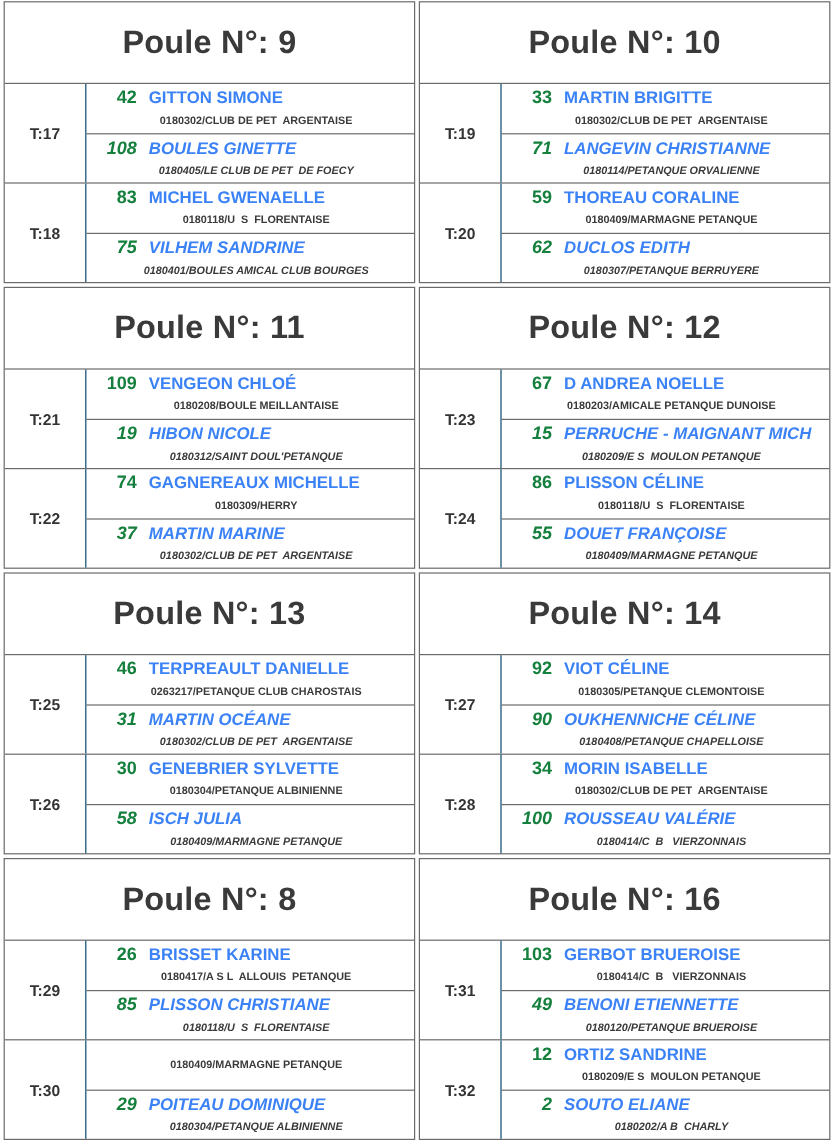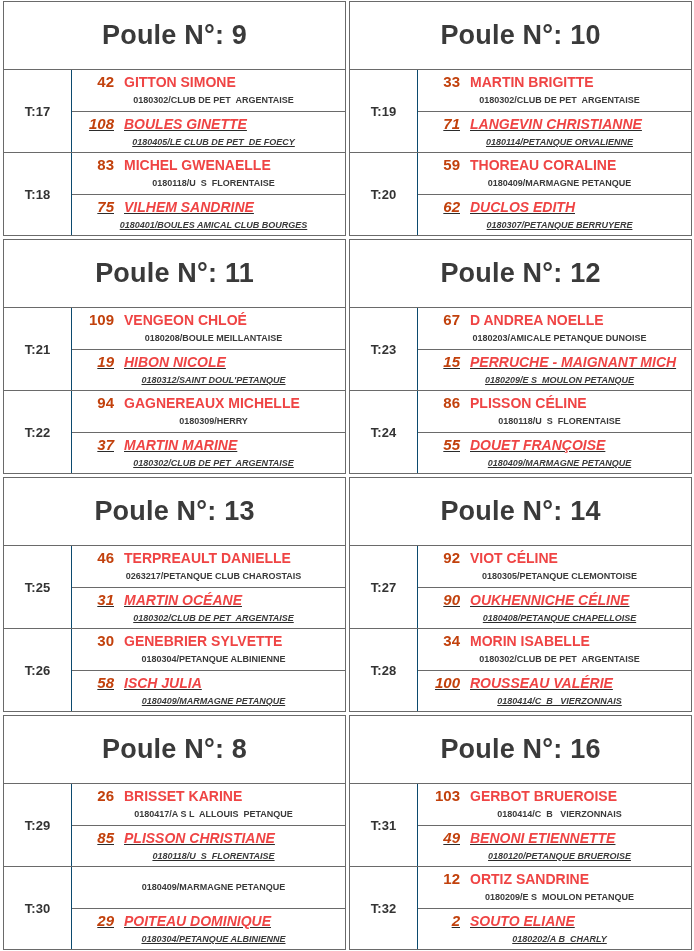--- a/index.html
+++ b/index.html
@@ -33,28 +33,28 @@
   .table-label {
     width: 68px; border-right: 1px solid #0c4a6e; box-sizing: border-box;
     display: flex; align-items: center; justify-content: center;
     font-weight: bold; font-size: 13px; color: #333;
   }
   .players { flex: 1; display: flex; flex-direction: column; }
   .player {
     flex: 1; display: flex; flex-direction: column; justify-content: center;
     border-bottom: 1px solid #6a6a6a; padding: 0 0 0 0;
   }
-  .player:last-child { border-bottom: none; text-decoration: underline; }
+  .player:last-child { border-bottom: none; }
   .player-line { display: flex; align-items: baseline; height: 20px; }
   .player-num {
-    width: 52px; text-align: right; font-weight: bold; font-size: 15px; color: #c2410c;
+    width: 52px; text-align: right; font-weight: bold; font-size: 15px; color: #15803d;
     padding-right: 10px; box-sizing: border-box;
   }
   .player-name {
-    font-weight: bold; font-size: 14px; color: #ef4444; white-space: nowrap;
+    font-weight: bold; font-size: 14px; color: #3b82f6; white-space: nowrap;
   }
   .player-club {
     font-weight: bold; font-size: 9px; color: #3a3a3a; text-align: center;
     height: 14px; line-height: 14px; white-space: pre;
     padding-left: 10px;
   }
   .player.italic .player-num,
   .player.italic .player-name,
   .player.italic .player-club { font-style: italic; }
 </style>
@@ -168,21 +168,21 @@
     </div>
     <div class="player-club">0180312/SAINT DOUL'PETANQUE</div>
   </div>
           </div>
   </div>
         <div class="table-block">
     <div class="table-label">T:22</div>
     <div class="players">
             <div class="player">
     <div class="player-line">
-      <span class="player-num">94</span>
+      <span class="player-num">74</span>
       <span class="player-name">GAGNEREAUX MICHELLE</span>
     </div>
     <div class="player-club">0180309/HERRY</div>
   </div>
             <div class="player italic">
     <div class="player-line">
       <span class="player-num">37</span>
       <span class="player-name">MARTIN MARINE</span>
     </div>
     <div class="player-club">0180302/CLUB DE PET  ARGENTAISE</div>

